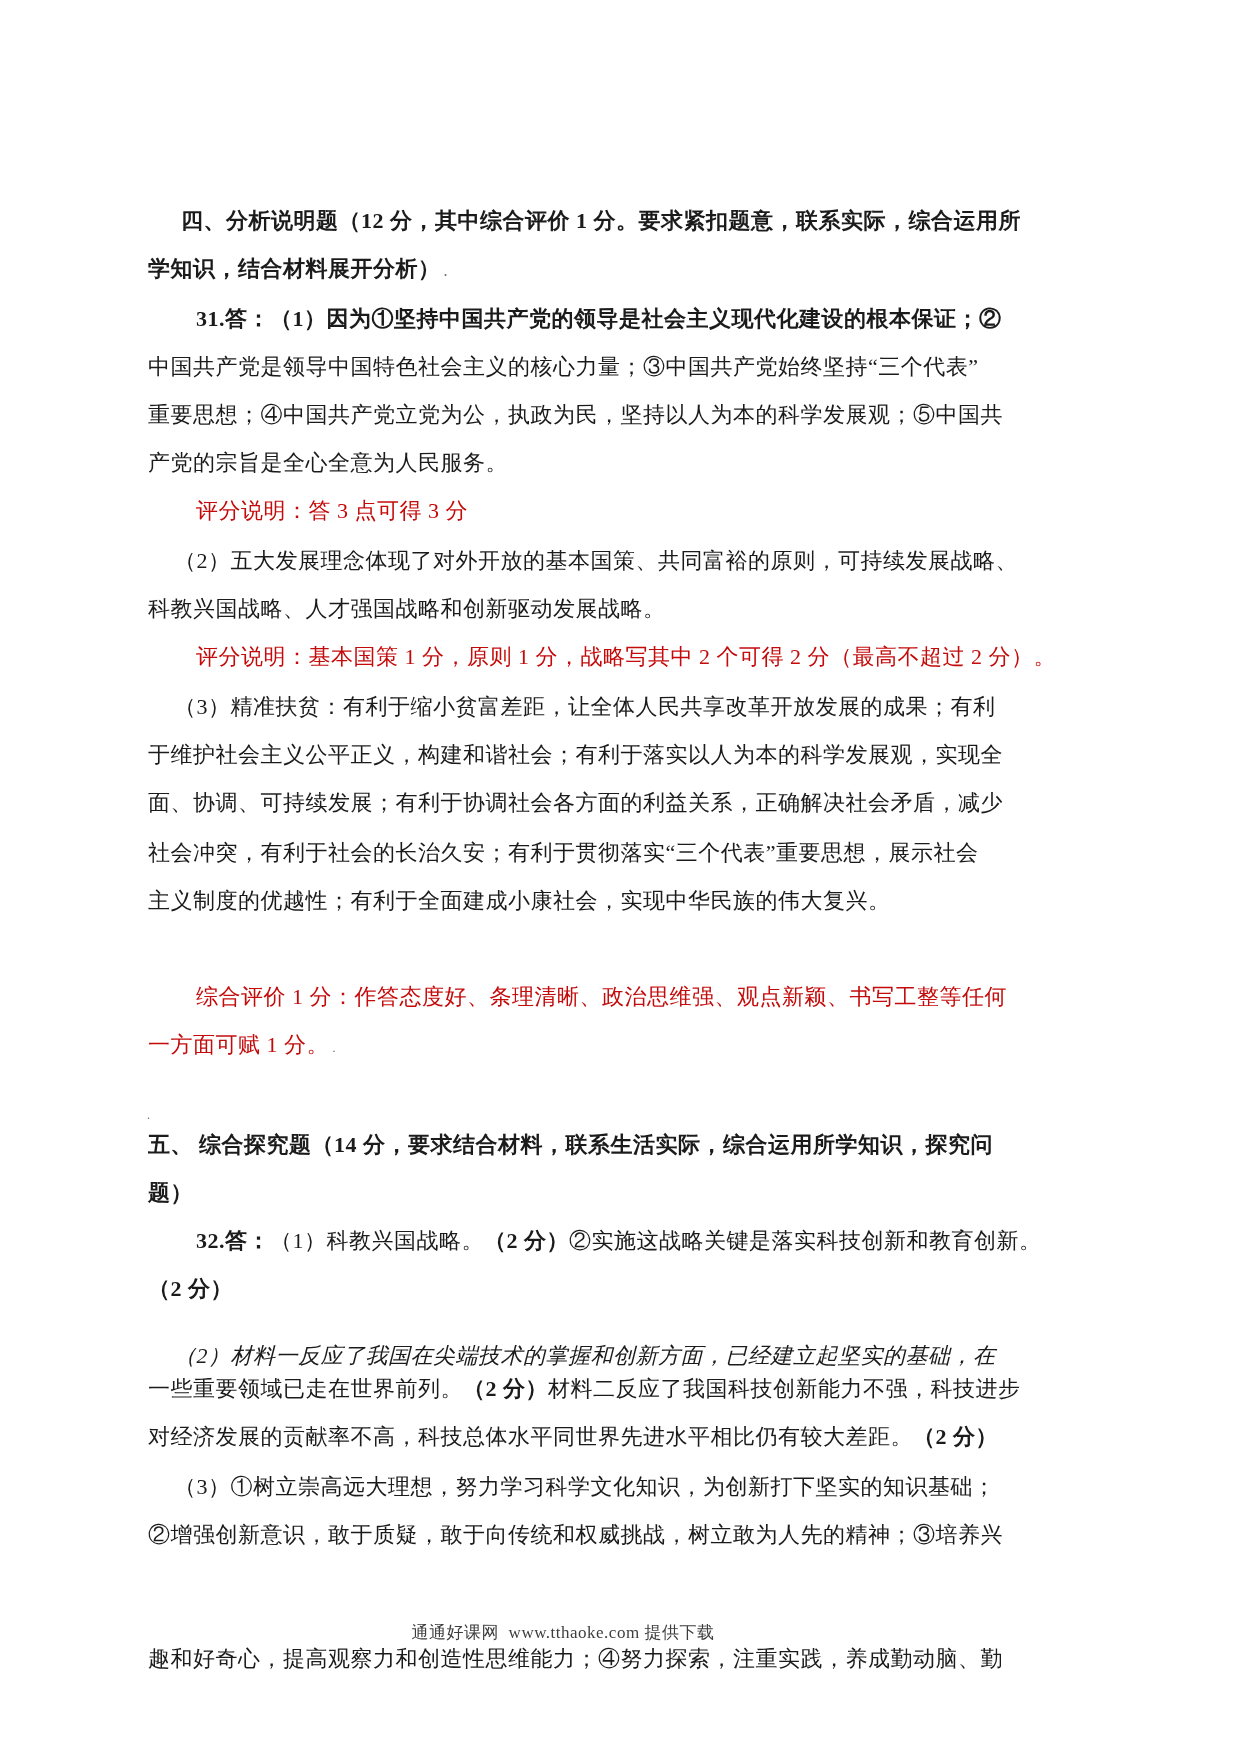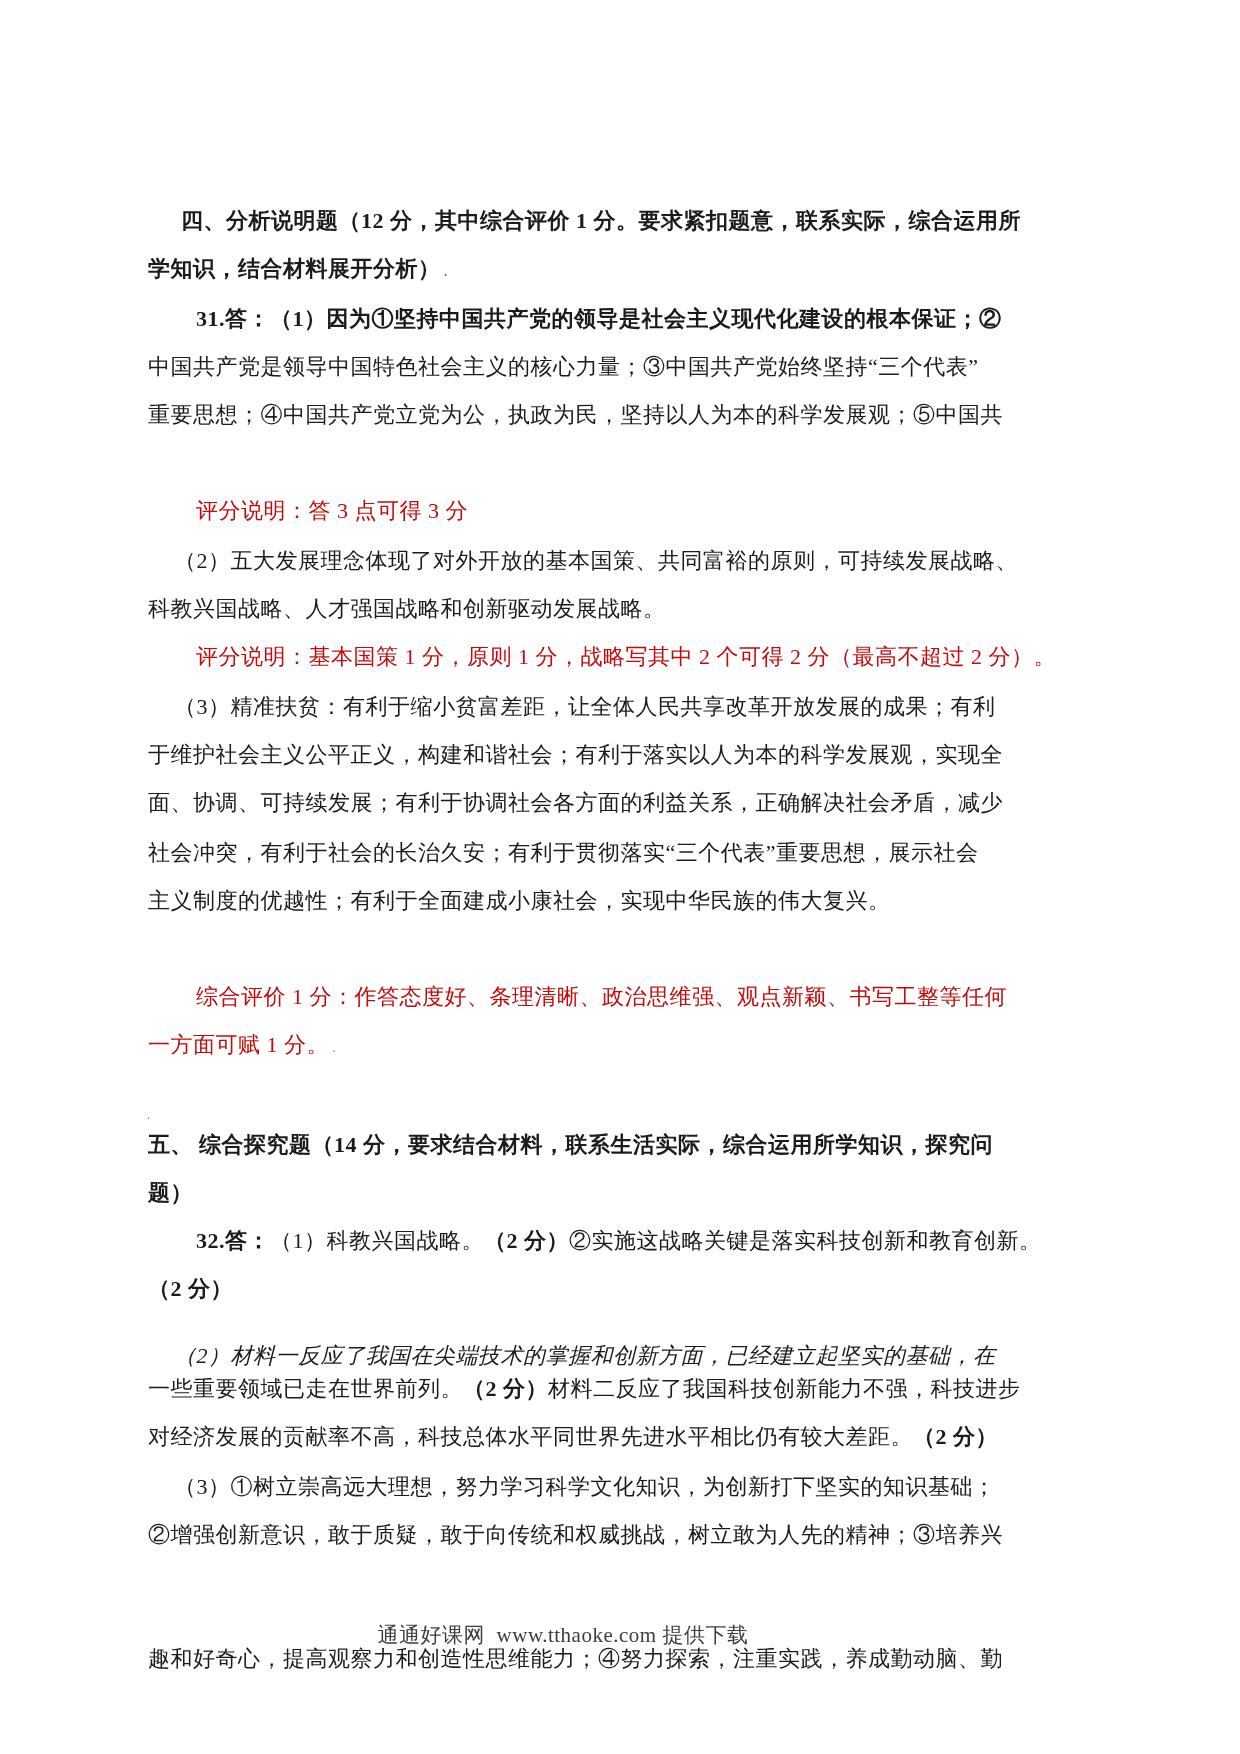--- a/index.html
+++ b/index.html
@@ -24,37 +24,38 @@
   .line.bold, .seg-b{font-weight:bold;}
   .seg-tiny{
     font-size:12px;
     color:#6a6a6a;
     vertical-align:baseline;
   }
   .footer{
     position:absolute;
     top:1621px;left:563px;
     transform:translateX(-50%);
-    font-size:21px;
+    font-size:17px;
     letter-spacing:0.5px;
     color:var(--footer-ink,#3d3d3d);
     white-space:pre;
     font-family:"Liberation Serif","DejaVu Serif",serif;
   }
 </style>
 </head>
 <body>
 
 <div class="page">
   <div class="doc-body" id="doc-body">
       <div class="line bold" style="left: 148px; top: 207px; margin-left: 33px;"><span>四、分析说明题（12 分，其中综合评价 1 分。要求紧扣题意，联系实际，综合运用所</span></div>
       <div class="line bold" style="left: 148px; top: 255px;"><span>学知识，结合材料展开分析）</span><span class="seg-tiny"> .</span></div>
       <div class="line" style="left: 196px; top: 305px; font-weight: bold;"><span>31.答：（1）因为①坚持中国共产党的领导是社会主义现代化建设的根本保证；②</span></div>
       <div class="line" style="left: 148px; top: 353px;"><span>中国共产党是领导中国特色社会主义的核心力量；③中国共产党始终坚持“三个代表”</span></div>
       <div class="line" style="left: 148px; top: 401px;"><span>重要思想；④中国共产党立党为公，执政为民，坚持以人为本的科学发展观；⑤中国共</span></div>
+      <div class="line" style="left: 148px; top: 449px;"><span>产党的宗旨是全心全意为人民服务。</span></div>
       <div class="line red" style="left: 196px; top: 497px;"><span>评分说明：答 3 点可得 3 分</span></div>
       <div class="line" style="left: 174px; top: 547px;"><span>（2）五大发展理念体现了对外开放的基本国策、共同富裕的原则，可持续发展战略、</span></div>
       <div class="line" style="left: 148px; top: 595px;"><span>科教兴国战略、人才强国战略和创新驱动发展战略。</span></div>
       <div class="line red" style="left: 196px; top: 643px;"><span>评分说明：基本国策 1 分，原则 1 分，战略写其中 2 个可得 2 分（最高不超过 2 分）。</span></div>
       <div class="line" style="left: 174px; top: 693px;"><span>（3）精准扶贫：有利于缩小贫富差距，让全体人民共享改革开放发展的成果；有利</span></div>
       <div class="line" style="left: 148px; top: 741px;"><span>于维护社会主义公平正义，构建和谐社会；有利于落实以人为本的科学发展观，实现全</span></div>
       <div class="line" style="left: 148px; top: 789px;"><span>面、协调、可持续发展；有利于协调社会各方面的利益关系，正确解决社会矛盾，减少</span></div>
       <div class="line" style="left: 148px; top: 839px;"><span>社会冲突，有利于社会的长治久安；有利于贯彻落实“三个代表”重要思想，展示社会</span></div>
       <div class="line" style="left: 148px; top: 887px;"><span>主义制度的优越性；有利于全面建成小康社会，实现中华民族的伟大复兴。</span></div>
       <div class="line red" style="left: 196px; top: 983px;"><span>综合评价 1 分：作答态度好、条理清晰、政治思维强、观点新颖、书写工整等任何</span></div>

